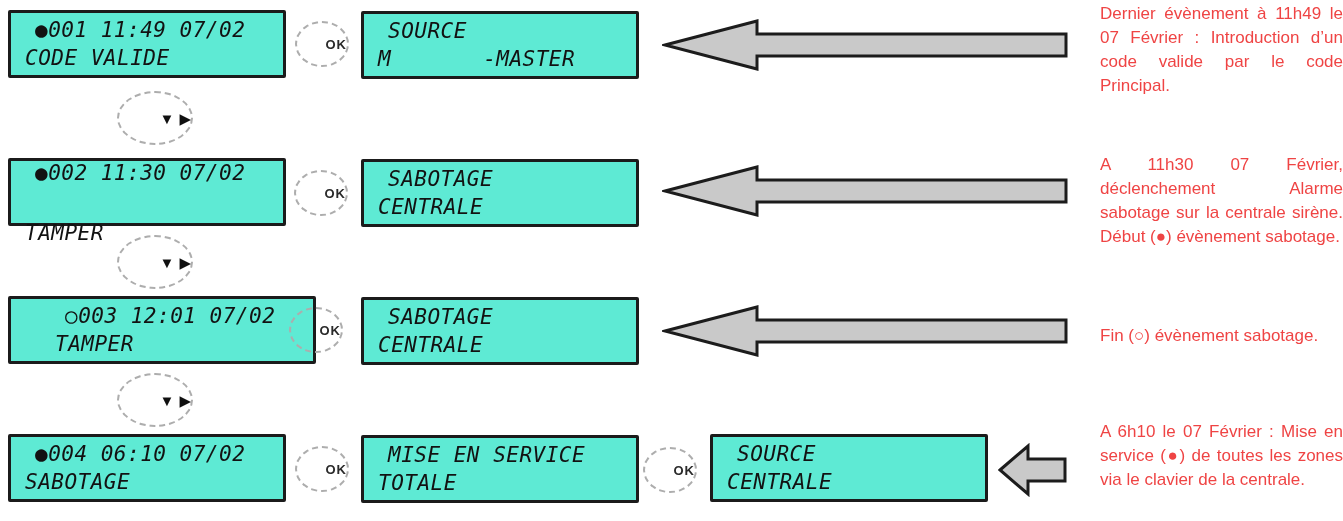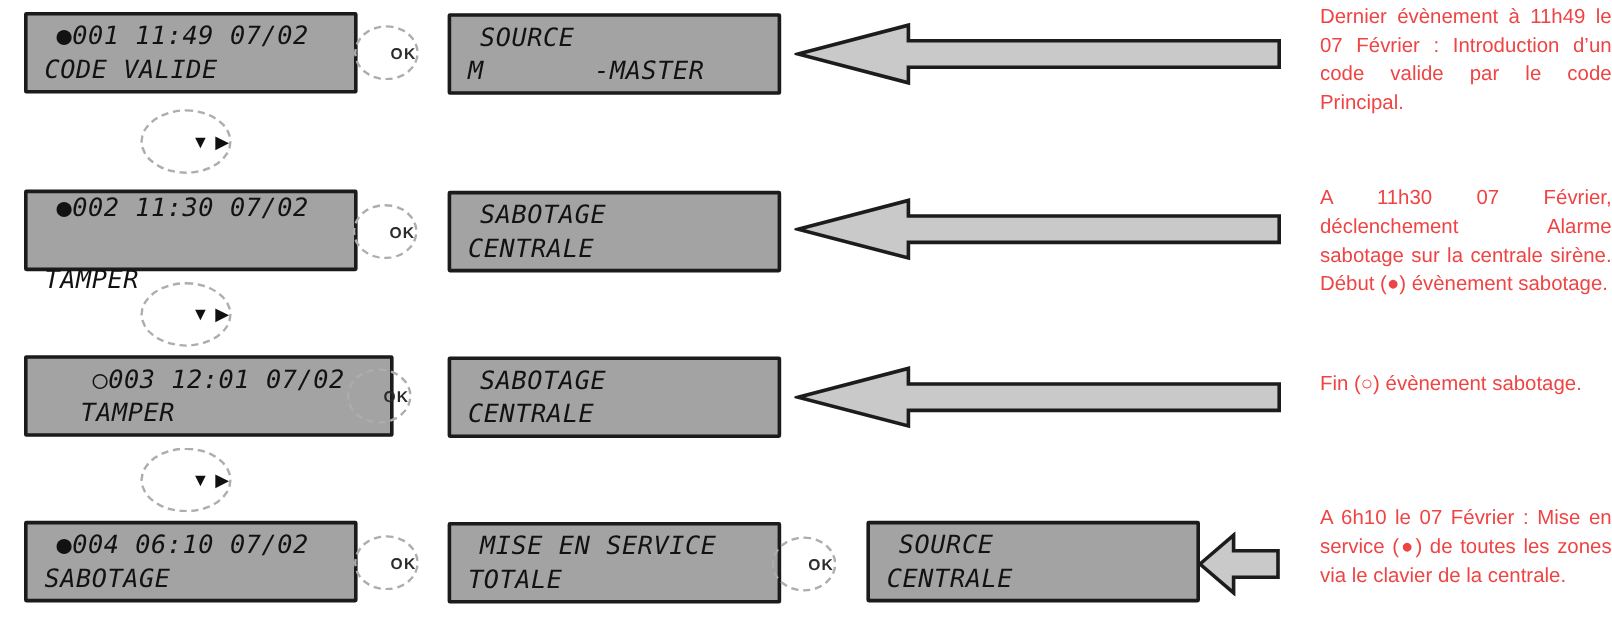--- a/index.html
+++ b/index.html
@@ -7,30 +7,29 @@
     position:relative;
     width:1343px;height:521px;
     background:#ffffff;
     font-family:"Liberation Sans",sans-serif;
     overflow:hidden;
   }
   
   .lcd{
     position:absolute;
     width:272px;height:62px;
-    background:#a3a3a3;
+    background:#5eead4;
     border:3px solid #1b1b1b;
     border-radius:2px;
     display:flex;flex-direction:column;justify-content:space-evenly;
     font-family:"DejaVu Sans Mono",monospace;
     font-style:italic;
     font-size:21px;
     color:#121212;
     letter-spacing:0.5px;
-    margin-left:12px;
   }
   .lcd .l1{white-space:pre;padding-left:24px;}
   .lcd .l2{white-space:pre;padding-left:14px;}
   
   .key{
     position:absolute;
     border:2px dashed #adadad;
     border-radius:50%;
     display:flex;align-items:center;justify-content:flex-end;
     background:transparent;
@@ -128,21 +127,21 @@
     <div class="l1">SABOTAGE</div>
     <div class="l2">CENTRALE</div>
   </div>
 
   <div class="arrow" style="left:662px;top:305px;">
     <svg width="408" height="52" viewBox="0 0 408 52">
       <polygon points="3,26 95,2 95,15 404,15 404,37 95,37 95,50" fill="#c9c9c9" stroke="#1c1c1c" stroke-width="3" stroke-linejoin="miter"></polygon>
     </svg>
   </div>
 
-  <div class="note note-narrow" style="top:308px;">Fin (○) évènement sabotage.</div>
+  <div class="note note-narrow" style="top:324px;">Fin (○) évènement sabotage.</div>
 
   <div class="key nav-key" style="left:117px;top:373px;">
     <span class="tri">▼</span>
     <span class="tri">▶</span>
   </div>
 
   <div class="lcd" style="left:8px;top:434px;">
     <div class="l1">●004 06:10 07/02</div>
     <div class="l2">SABOTAGE</div>
   </div>

